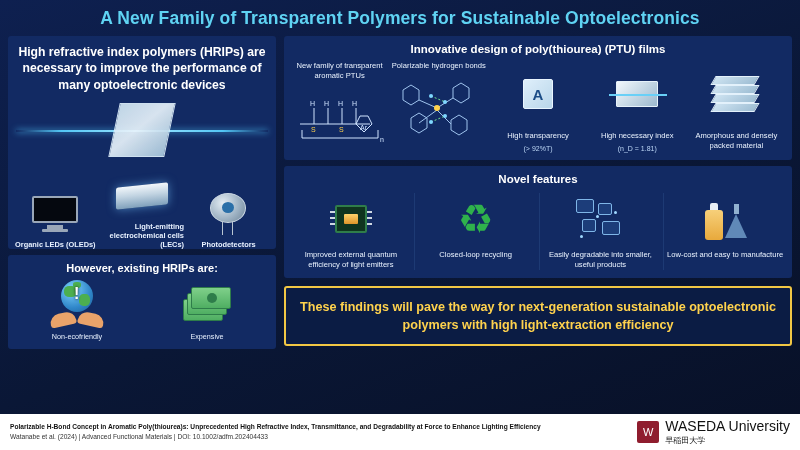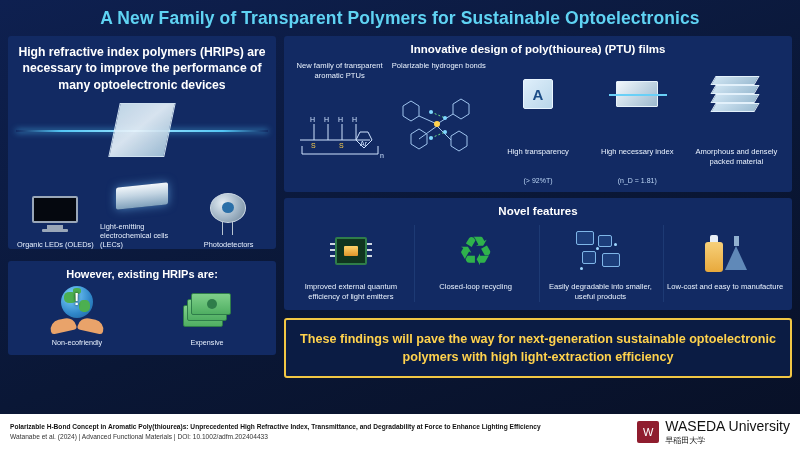--- a/index.html
+++ b/index.html
@@ -30,21 +30,21 @@
     white-space: nowrap;
   }
 
   
   .body {
     display: flex;
     padding: 0 8px;
     gap: 8px;
     height: 378px;
   }
-  .col-left { width: 268px; display: flex; flex-direction: column; gap: 12px; }
+  .col-left { width: 268px; display: flex; flex-direction: column; gap: 6px; }
   .col-right { flex: 1; display: flex; flex-direction: column; gap: 6px; }
 
   .panel {
     background: #122a63;
     border-radius: 3px;
   }
 
   .lead-text {
     color: #ffffff;
     font-size: 12.2px;
@@ -79,23 +79,24 @@
   
   .device-row {
     display: flex;
     justify-content: space-around;
     align-items: flex-end;
     padding: 2px 4px 0;
     height: 86px;
   }
   .device {
     width: 84px;
-    text-align: left;
+    text-align: right;
     display: flex; flex-direction: column; align-items: center; justify-content: flex-end;
     gap: 4px;
+    font-weight: bold;
   }
   .device .cap {
     color: #e8f1ff;
     font-size: 7.4px;
     line-height: 1.25;
   }
   .dev-art { height: 44px; display: flex; align-items: center; justify-content: center; }
 
   
   .monitor { width: 46px; }
@@ -220,21 +221,21 @@
   
   .rt-head {
     color: #ffffff; font-weight: bold; font-size: 11.5px;
     text-align: center; padding: 7px 21px 4px;
   }
 
   .ptu-row {
     display: flex; align-items: flex-start; justify-content: space-between;
     padding: 2px 8px 8px; gap: 4px;
   }
-  .ptu-item { flex: 1; text-align: center; display: flex; flex-direction: column; align-items: center; gap: 20px; }
+  .ptu-item { flex: 1; text-align: center; display: flex; flex-direction: column; align-items: center; gap: 4px; }
   .ptu-item .cap { color: #eaf3ff; font-size: 7.6px; line-height: 1.3; }
   .ptu-item .sub { color: #bcd6f5; font-size: 7px; }
   .ptu-art { height: 66px; display: flex; align-items: center; justify-content: center; }
 
   .chem svg, .mol svg { display: block; }
 
   .trans-box {
     width: 30px; height: 30px;
     background: linear-gradient(135deg,#dfeffb 0%, #b9d6ea 100%);
     border: 1px solid #e9f5ff;

